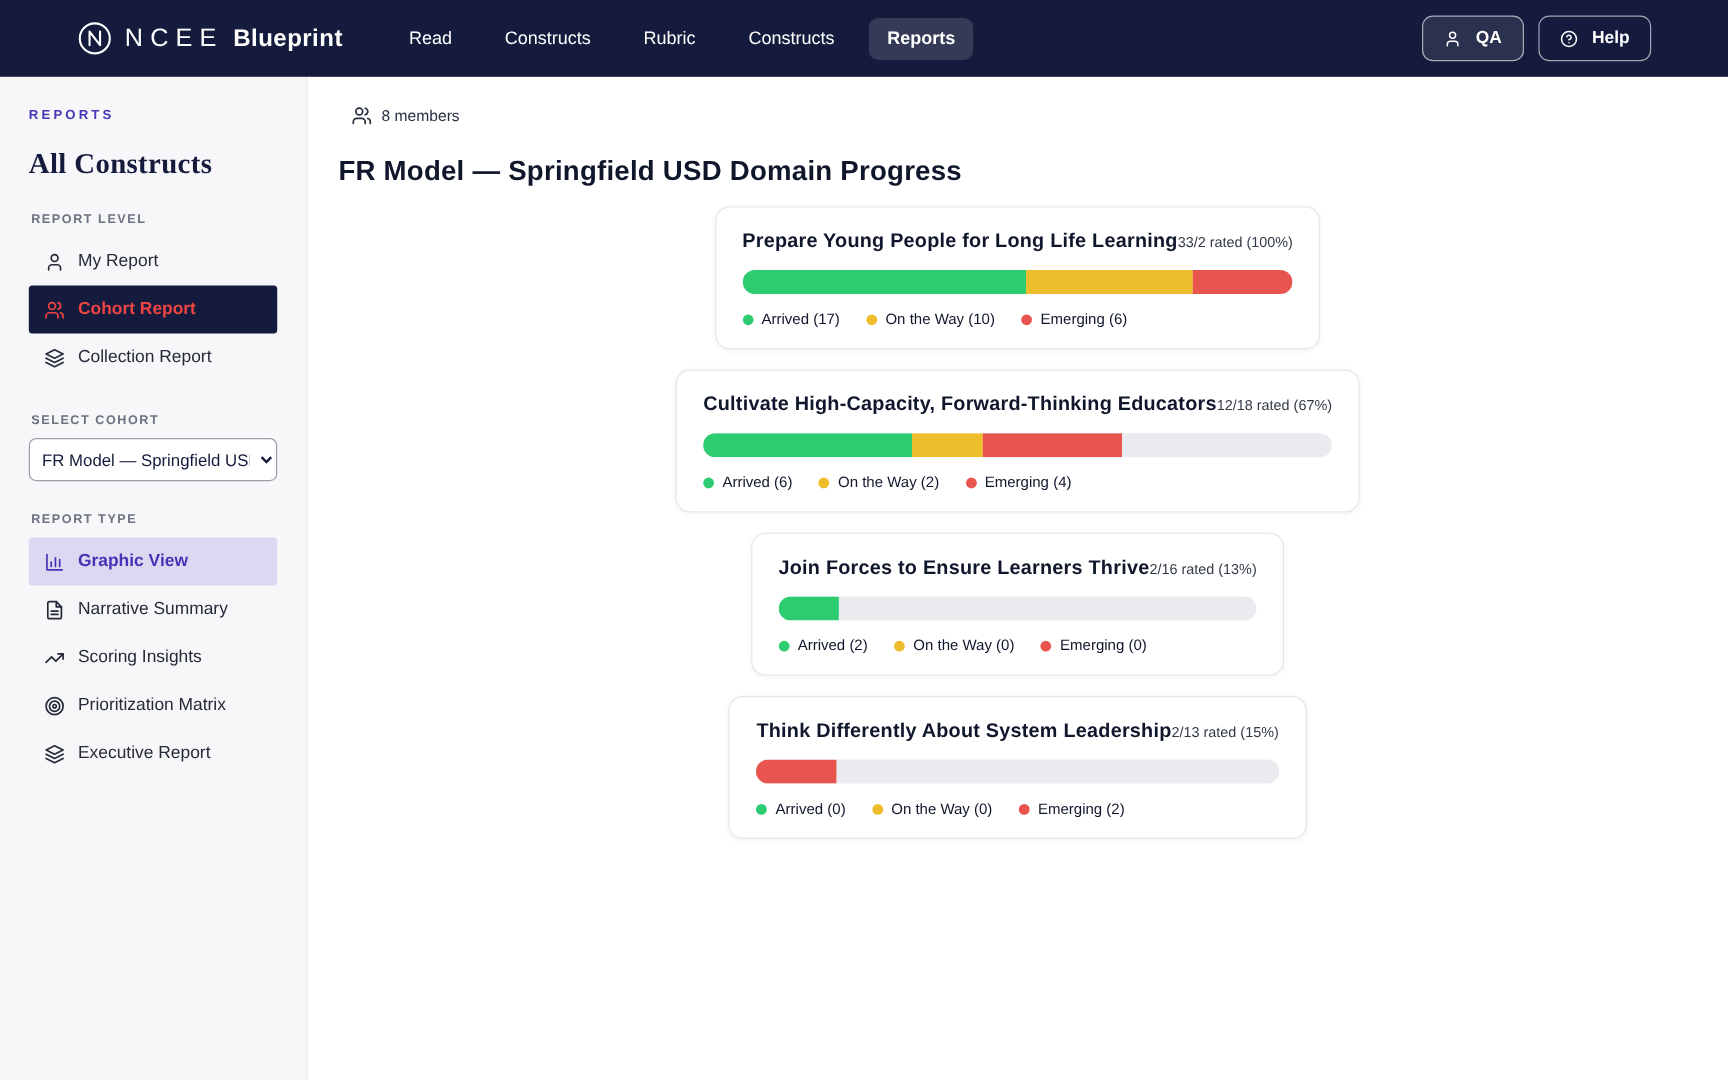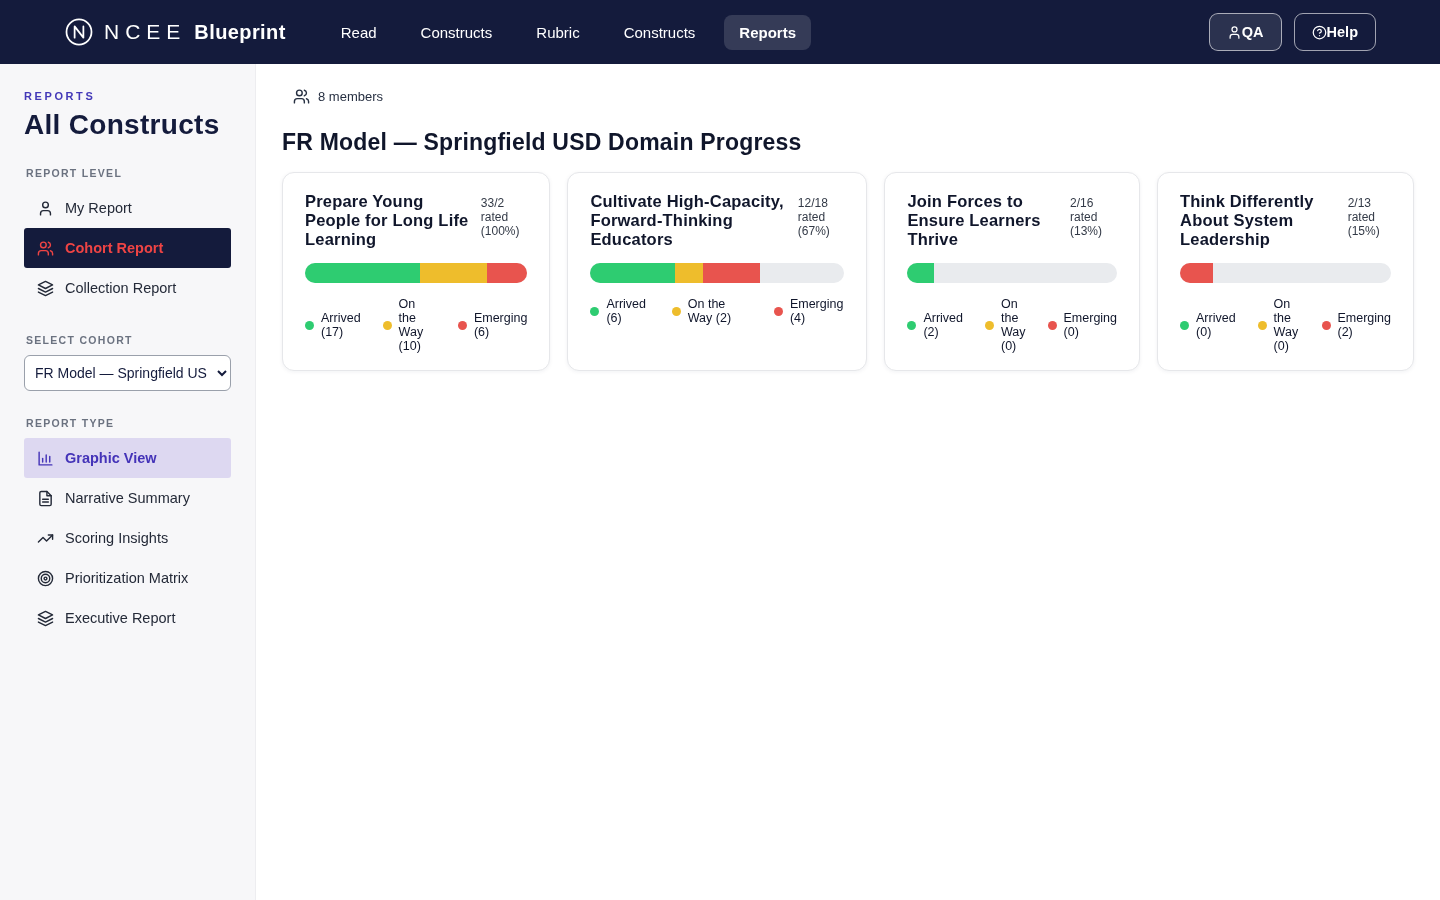--- a/index.html
+++ b/index.html
@@ -9,46 +9,46 @@
   
   .navbar { height: 64px; background: #141b3c; display: flex; align-items: center; padding: 0 64px; }
   .brand { display: flex; align-items: center; gap: 10px; color: #fff; }
   .brand-logo { width: 30px; height: 30px; }
   .brand-ncee { font-size: 21px; font-weight: 300; letter-spacing: 6px; color: #fff; }
   .brand-blueprint { font-size: 20px; font-weight: 700; letter-spacing: 0.4px; margin-left: -2px; }
   .nav-links { display: flex; align-items: center; gap: 14px; margin-left: 40px; }
   .nav-link { color: #fff; font-size: 15px; padding: 9px 15px; border-radius: 8px; cursor: pointer; text-decoration: none; }
   .nav-link.active { background: rgba(255,255,255,0.14); font-weight: 700; }
   .nav-spacer { flex: 1; }
-  .nav-btn { display: flex; align-items: center; gap: 0; color: #fff; font-size: 14.5px; font-weight: 600;
+  .nav-btn { display: flex; align-items: center; gap: 12px; color: #fff; font-size: 14.5px; font-weight: 600;
              border: 1px solid rgba(255,255,255,0.6); border-radius: 9px; padding: 10px 17px;
              background: transparent; cursor: pointer; font-family: inherit; }
   .nav-btn.qa { background: rgba(255,255,255,0.10); margin-right: 12px; }
   .nav-btn svg { width: 15px; height: 15px; }
 
   
   .sidebar { position: fixed; top: 64px; left: 0; bottom: 0; width: 256px; background: #f7f7f9;
              padding: 26px 24px; border-right: 1px solid #ededf0; }
   .eyebrow { color: #4338b8; font-size: 11px; font-weight: 700; letter-spacing: 2.6px; }
-  .sb-title { color: #141b3c; font-size: 28px; font-weight: 700; margin-top: 7px; letter-spacing: 0.3px; }
+  .sb-title { color: #141b3c; font-size: 24px; font-weight: 700; margin-top: 22px; letter-spacing: 0.3px; font-family: Liberation Serif, serif; }
   .section-label { color: #6b7280; font-size: 10.5px; font-weight: 700; letter-spacing: 1.3px; margin: 26px 2px 9px; }
   .sb-item { display: flex; align-items: center; gap: 11px; height: 40px; padding: 0 13px;
              font-size: 14.5px; color: #242a38; border-radius: 3px; cursor: pointer; }
   .sb-item svg { width: 17px; height: 17px; flex: none; }
   .sb-item.active-dark { background: #141b3c; color: #ef4444; font-weight: 600; }
   .sb-item.active-purple { background: #ddd8f1; color: #4433b8; font-weight: 600; }
   .cohort-select { width: 100%; height: 36px; border: 1px solid #9aa0ab; border-radius: 6px; background: #fff;
                    font-size: 14px; color: #141b3c; padding: 0 6px; font-family: inherit; cursor: pointer; }
 
   
   .main { margin-left: 256px; padding: 24px 26px; }
   .members { display: flex; align-items: center; gap: 8px; font-size: 13px; color: #273042; margin-left: 11px; }
   .members svg { width: 17px; height: 17px; }
   .page-title { margin-top: 24px; font-size: 23px; font-weight: 700; color: #10162b; letter-spacing: 0.2px; }
-  .cards { margin-top: 16px; display: flex; flex-direction: row; gap: 17px; }
+  .cards { margin-top: 16px; display: flex; flex-direction: column; gap: 17px; align-items: center; }
   .card { border: 1px solid #e6e7ea; border-radius: 12px; box-shadow: 0 1px 4px rgba(20,27,60,0.06);
           padding: 19px 22px 17px; background: #ffffff; }
   .card-head { display: flex; justify-content: space-between; align-items: baseline; }
   .card-title { font-size: 16.5px; font-weight: 700; color: #10162b; letter-spacing: 0.2px; }
   .card-rated { font-size: 12px; color: #333a47; font-weight: 500; }
   .bar { margin-top: 14px; height: 20px; border-radius: 10px; overflow: hidden; display: flex; }
   .seg { height: 100%; }
   .legend { display: flex; gap: 22px; margin-top: 14px; align-items: center; }
   .legend-item { display: flex; align-items: center; gap: 7px; font-size: 12.5px; color: #10162b; }
   .dot { width: 9px; height: 9px; border-radius: 50%; flex: none; }

